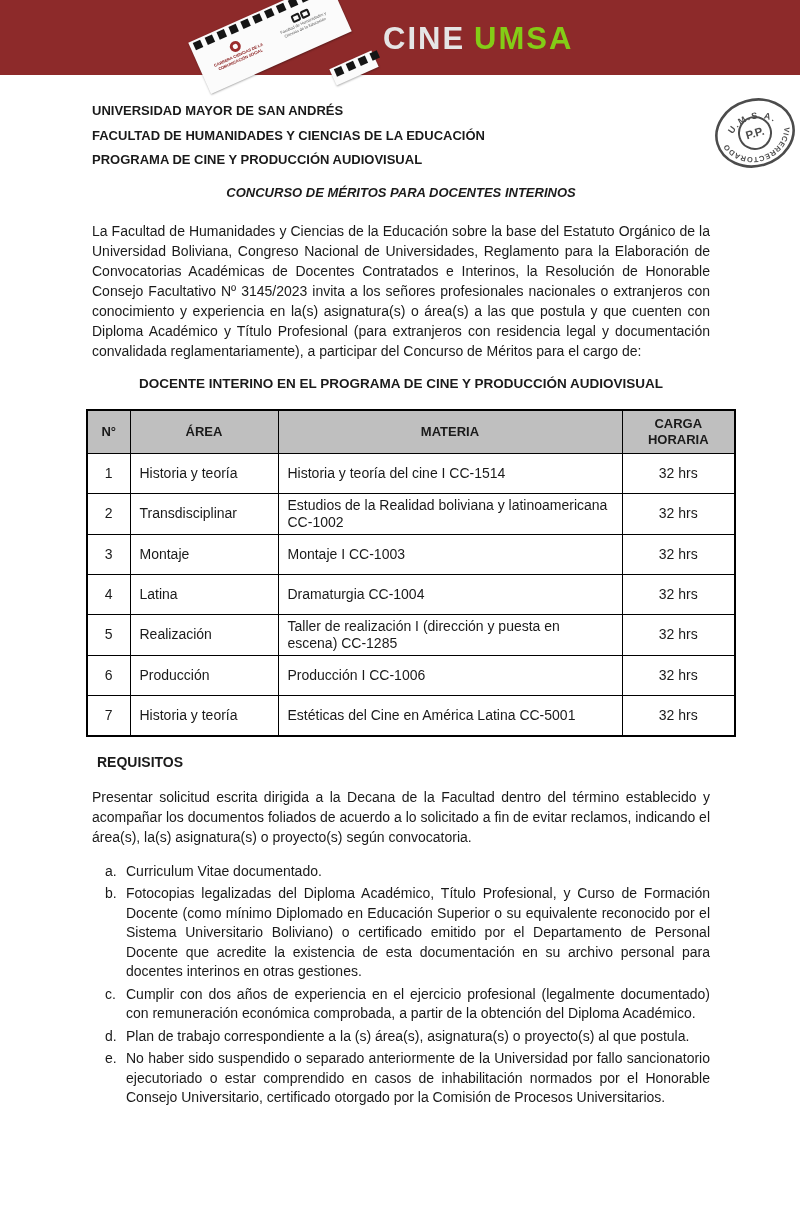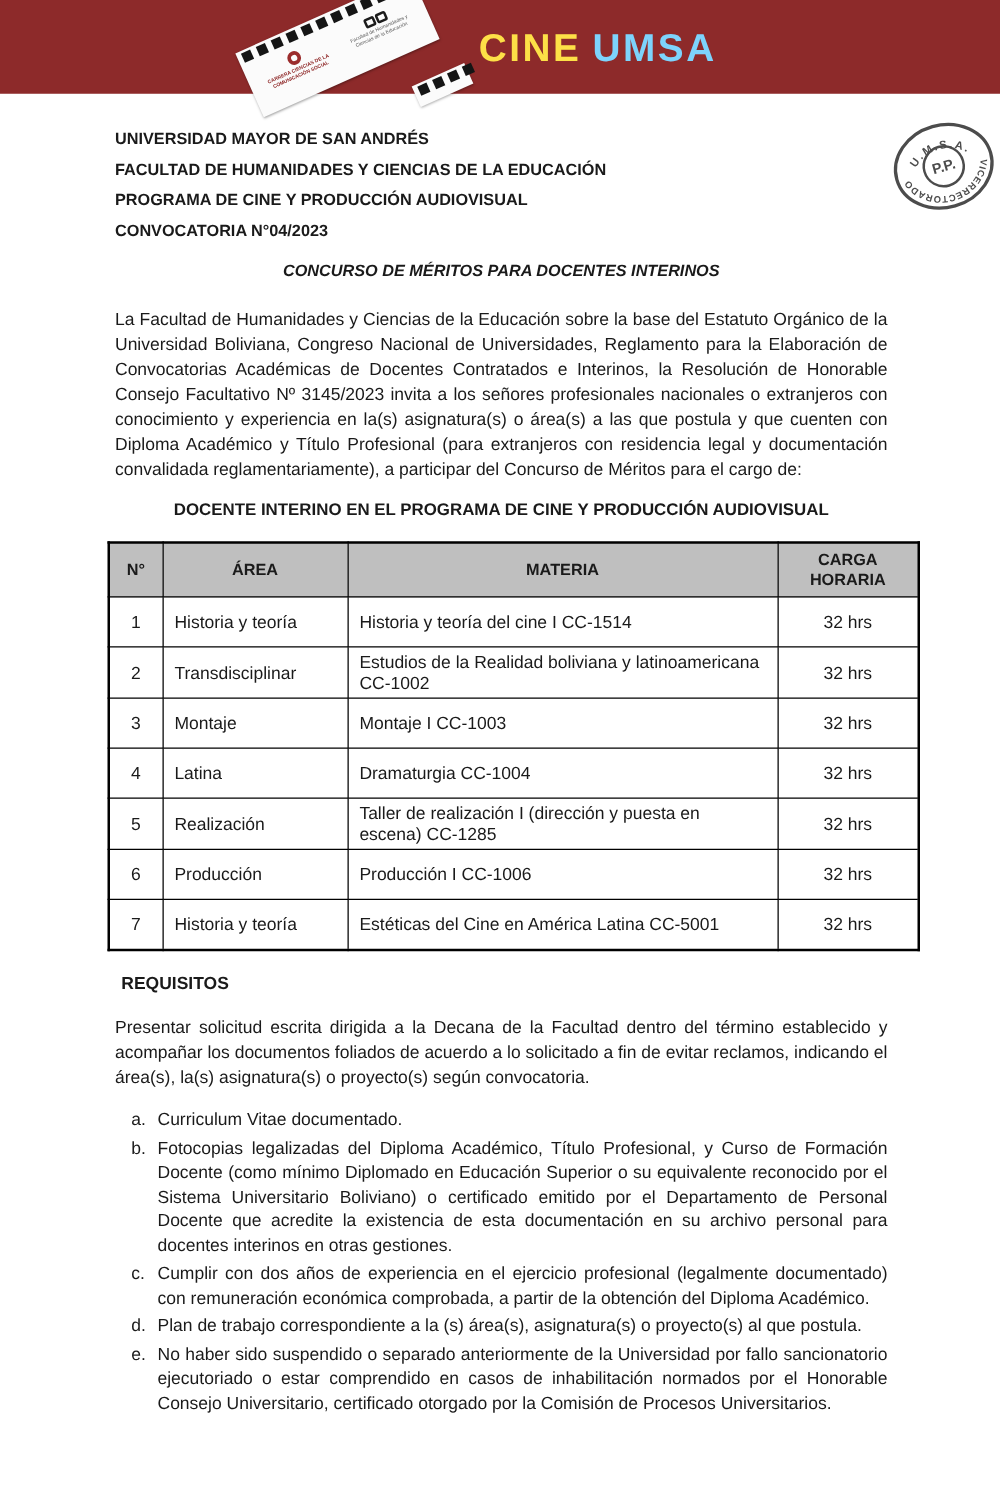--- a/index.html
+++ b/index.html
@@ -4,22 +4,22 @@
 <style>
   html,body{margin:0;padding:0;}
   body{
     width:800px;height:1209px;overflow:hidden;background:#ffffff;
     font-family:"Liberation Sans","DejaVu Sans",sans-serif;color:#1a1a1a;
     position:relative;
   }
   
   .banner{position:relative;height:75px;background:#8D2A2A;overflow:visible;z-index:2;}
   .brand{position:absolute;left:383px;top:21px;font-size:31px;font-weight:800;letter-spacing:2px;white-space:nowrap;}
-  .brand .cine{color:#fde047;}
-  .brand .umsa{color:#7dd3fc;margin-left:9px;}
+  .brand .cine{color:#e5e5e5;}
+  .brand .umsa{color:#84cc16;margin-left:9px;}
   .filmstrip{
     position:absolute;left:193px;top:9px;width:154px;height:56px;background:#fbfbfb;
     transform:rotate(-24deg);box-shadow:0 1px 2px rgba(0,0,0,.35);
   }
   .perfs{display:flex;gap:5px;padding:2px 4px;}
   .perf{width:8px;height:8px;background:#151515;flex:none;}
   .strip-logos{display:flex;justify-content:center;align-items:flex-start;gap:10px;margin-top:5px;}
   .mini-logo{display:flex;flex-direction:column;align-items:center;width:62px;}
   .ring{width:11px;height:11px;border:3px solid #9B2C2C;border-radius:50%;box-sizing:border-box;margin-bottom:1px;}
   .glasses{display:flex;gap:1px;margin-bottom:1px;}
@@ -122,21 +122,20 @@
     <text x="43" y="41" text-anchor="middle" font-size="11.5" font-weight="bold" fill="#3D3D3D">P.P.</text>
   </svg>
 </div>
 
 <div class="page">
 
   <div class="title-block">
     <div class="t-line">UNIVERSIDAD MAYOR DE SAN ANDRÉS</div>
     <div class="t-line">FACULTAD DE HUMANIDADES Y CIENCIAS DE LA EDUCACIÓN</div>
     <div class="t-line">PROGRAMA DE CINE Y PRODUCCIÓN AUDIOVISUAL</div>
-    <div class="t-line">CONVOCATORIA N°04/2023</div>
   </div>
 
   <div class="subtitle-block">
     <div class="t-line">CONCURSO DE MÉRITOS PARA DOCENTES INTERINOS</div>
   </div>
 
   <p class="para intro">La Facultad de Humanidades y Ciencias de la Educación sobre la base del Estatuto Orgánico de la Universidad Boliviana, Congreso Nacional de Universidades, Reglamento para la Elaboración de Convocatorias Académicas de Docentes Contratados e Interinos, la Resolución de Honorable Consejo Facultativo Nº 3145/2023 invita a los señores profesionales nacionales o extranjeros con conocimiento y experiencia en la(s) asignatura(s) o área(s) a las que postula y que cuenten con Diploma Académico y Título Profesional (para extranjeros con residencia legal y documentación convalidada reglamentariamente), a participar del Concurso de Méritos para el cargo de:</p>
 
   <div class="position-heading">DOCENTE INTERINO EN EL PROGRAMA DE CINE Y PRODUCCIÓN AUDIOVISUAL</div>
 

